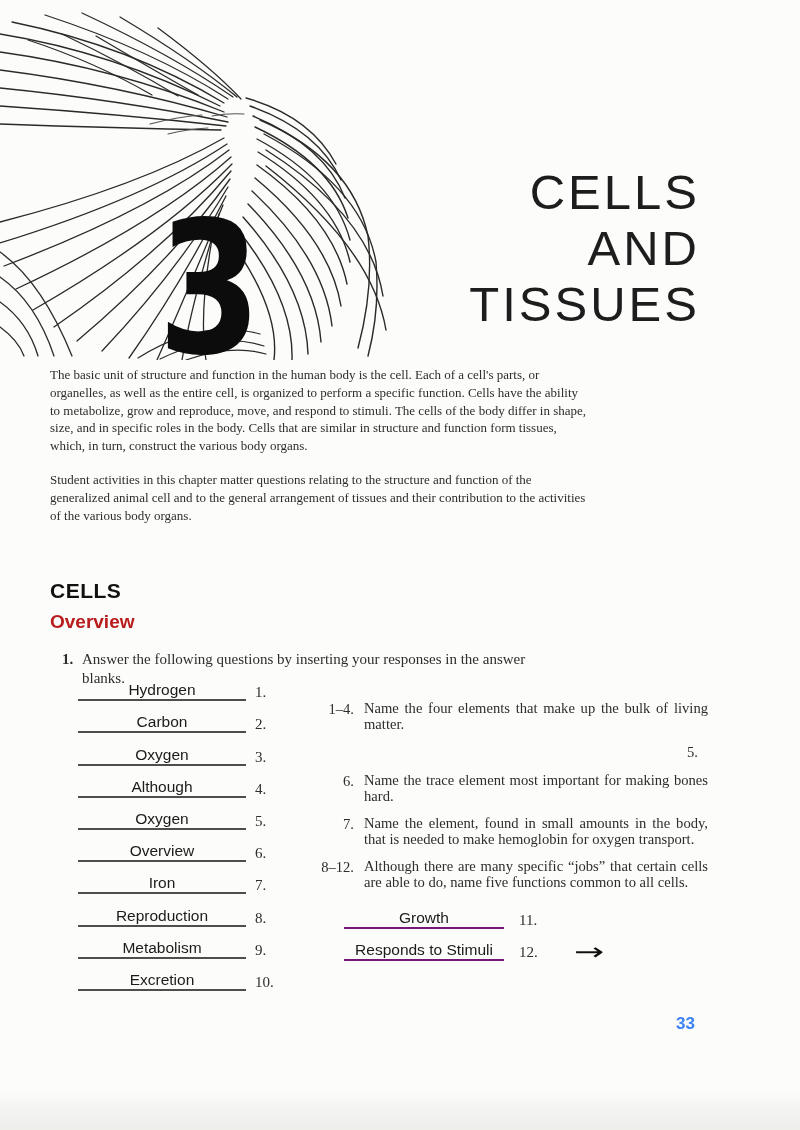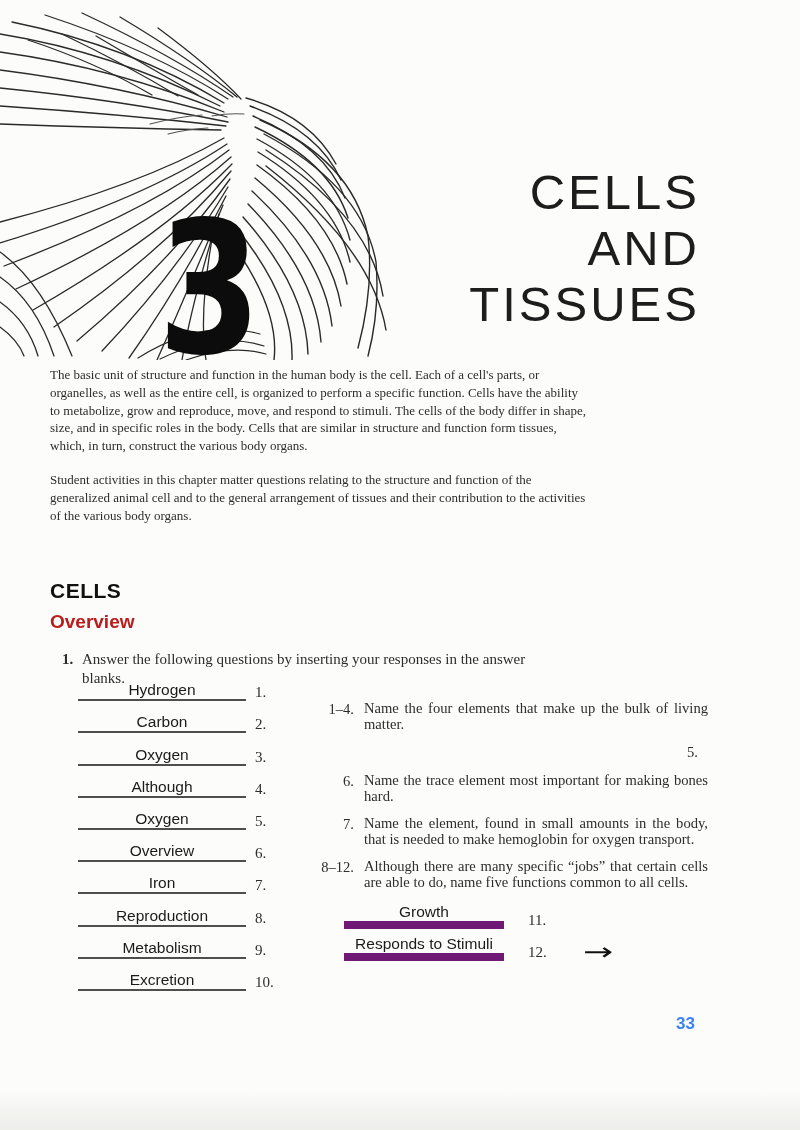--- a/index.html
+++ b/index.html
@@ -35,23 +35,23 @@
   .answer-line{display:block;width:168px;border-bottom:2px solid #4e4e4e;text-align:center;
     font-family:"Liberation Sans",sans-serif;font-size:15.5px;color:#1b1b1b;line-height:19px;}
   .answer-num{margin-left:9px;font-size:15px;line-height:17px;width:32px;}
 
   .questions{position:absolute;left:288px;top:700px;width:420px;}
   .q-row{display:flex;margin-bottom:11px;justify-content:flex-end;}
   .q-num{width:50px;flex:none;text-align:right;padding-right:10px;font-size:14.6px;line-height:18px;}
   .q-text{width:344px;font-size:14.6px;line-height:16px;text-align:justify;}
 
   .ia-row{display:flex;align-items:flex-end;height:28px;margin-left:56px;margin-top:4px;}
-  .ia-line{display:block;width:160px;border-bottom:8px solid #701a75;text-align:center;
+  .ia-line{display:block;width:160px;border-bottom:2px solid #701a75;text-align:center;
     font-family:"Liberation Sans",sans-serif;font-size:15.5px;color:#1b1b1b;line-height:19px;}
-  .ia-num{margin-left:24px;font-size:15px;line-height:17px;}
+  .ia-num{margin-left:15px;font-size:15px;line-height:17px;}
   .ia-arrow{margin-left:36px;font-size:24px;line-height:18px;color:#101010;
     font-family:"DejaVu Sans",sans-serif;transform:scaleX(1.5);transform-origin:left bottom;}
 
   .page-number{position:absolute;left:676px;top:1014px;
     font-family:"Liberation Sans",sans-serif;font-weight:bold;font-size:17px;color:#3b82f6;}
 </style>
 </head>
 <body>
 
 <div class="page">

